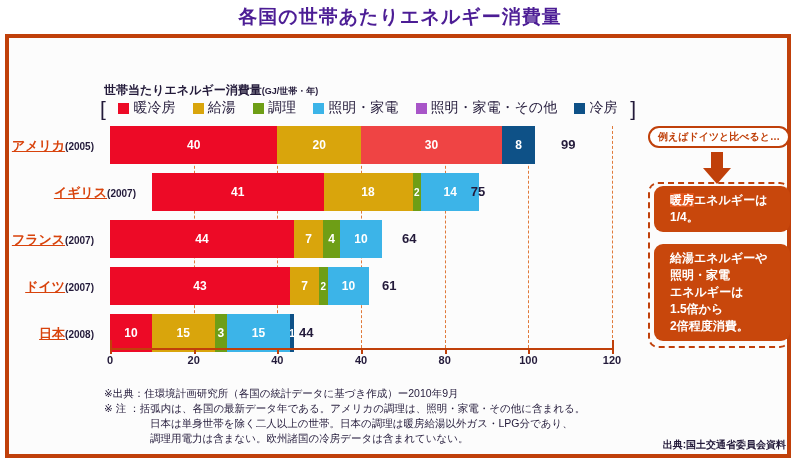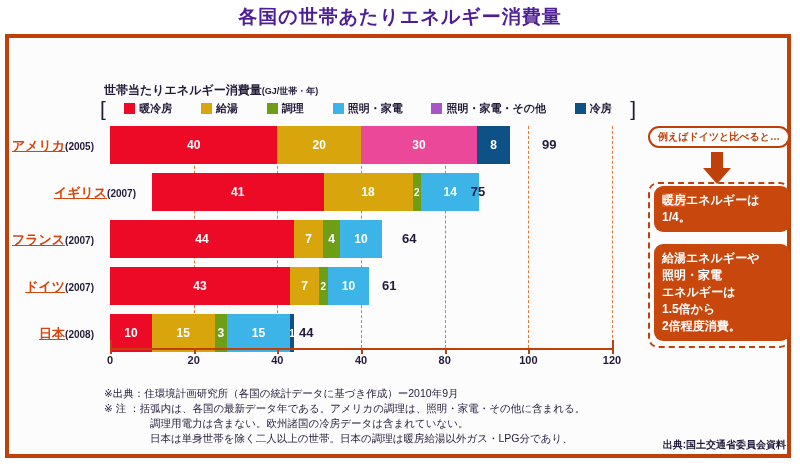--- a/index.html
+++ b/index.html
@@ -31,21 +31,21 @@
   .legend-title .unit{font-size:9px;font-weight:bold;}
 
   .legend-row{
     position:absolute;left:100px;top:98px;width:536px;height:20px;
     display:flex;align-items:center;
   }
   .brk{font-size:21px;color:#231A3A;line-height:1;font-weight:normal;}
   .legend-items{flex:1;display:flex;align-items:center;justify-content:space-around;padding:0 4px;}
   .legend-item{display:flex;align-items:center;white-space:nowrap;}
   .swatch{width:11px;height:11px;margin-right:4px;display:inline-block;}
-  .legend-label{font-size:11px;font-weight:bold;color:#231A3A;}
+  .legend-label{font-size:14px;font-weight:normal;color:#231A3A;}
 
   
   .plot{
     position:absolute;left:110px;top:126px;width:502px;height:222px;
   }
   .gridline{
     position:absolute;top:0;bottom:0;width:0;
     border-left:1px dashed #E07A3A;
   }
   .axis{
@@ -96,21 +96,21 @@
     border-left:14px solid transparent;border-right:14px solid transparent;
     border-top:16px solid #C0400A;
   }
   .dash-box{
     position:absolute;left:648px;top:182px;width:142px;height:166px;
     border:2px dashed #C0400A;border-radius:10px;box-sizing:border-box;
   }
   .msg{
     position:absolute;left:654px;border-radius:9px;background:#C8470C;
     color:#ffffff;font-size:12px;font-weight:bold;line-height:17px;
-    padding:6px 8px;box-sizing:border-box;width:136px;
+    padding:6px 16px;box-sizing:border-box;width:136px;
   }
   .msg1{top:186px;}
   .msg2{top:244px;}
   .hl{background:#E2551B;}
 
   
   .notes{
     position:absolute;left:104px;top:386px;width:560px;
     font-size:10.5px;color:#231A3A;line-height:15px;
   }
@@ -172,24 +172,24 @@
       <div class="gridline" style="left: 334.667px;"></div>
       <div class="gridline" style="left: 418.333px;"></div>
       <div class="gridline" style="left: 502px;"></div>
     </div>
   <div id="rows-layer">
       <div class="row" style="top: 126px; width: 800px;">
         <div class="country"><span class="cname">アメリカ</span><span class="cyear">(2005)</span></div>
         <div class="bar">
           <div class="seg" style="width: 167.333px; background: rgb(237, 10, 38);">40</div>
           <div class="seg" style="width: 83.6667px; background: rgb(217, 165, 12);">20</div>
-          <div class="seg" style="width: 116px; background: #ec4899;">30</div>
+          <div class="seg" style="width: 141px; background: #ef4444;">30</div>
           <div class="seg" style="width: 33.4667px; background: rgb(14, 81, 135);">8</div>
         </div>
-        <div class="total" style="left: 499px; padding-left: 43px;">99</div>
+        <div class="total" style="left: 518px; padding-left: 43px;">99</div>
       </div>
       <div class="row" style="top: 173px; width: 800px; margin-left: 42px;">
         <div class="country"><span class="cname">イギリス</span><span class="cyear">(2007)</span></div>
         <div class="bar">
           <div class="seg" style="width: 171.517px; background: rgb(237, 10, 38);">41</div>
           <div class="seg" style="width: 89px; background: rgb(217, 165, 12);">18</div>
           <div class="seg" style="width: 8.36667px; background: rgb(110, 158, 22); font-size: 10px;">2</div>
           <div class="seg" style="width: 58.5667px; background: rgb(60, 180, 232);">14</div>
         </div>
         <div class="total" style="left: 423.75px;">75</div>
@@ -261,18 +261,18 @@
       <div>給湯エネルギーや</div>
       <div>照明・家電</div>
       <div>エネルギーは</div>
       <div>1.5倍から</div>
       <div>2倍程度消費。</div>
     </div>
 
   <div class="notes" id="notes">
       <div class="note-line">※出典：住環境計画研究所（各国の統計データに基づき作成）ー2010年9月</div>
       <div class="note-line">※  注 ：括弧内は、各国の最新データ年である。アメリカの調理は、照明・家電・その他に含まれる。</div>
+      <div class="note-line note-indent">日本は単身世帯を除く二人以上の世帯。日本の調理は暖房給湯以外ガス・LPG分であり、</div>
       <div class="note-line note-indent">調理用電力は含まない。欧州諸国の冷房データは含まれていない。</div>
-      <div class="note-line note-indent">日本は単身世帯を除く二人以上の世帯。日本の調理は暖房給湯以外ガス・LPG分であり、</div>
     </div>
 
   <div class="source">出典:国土交通省委員会資料</div>
 </div>
 
 </body></html>

